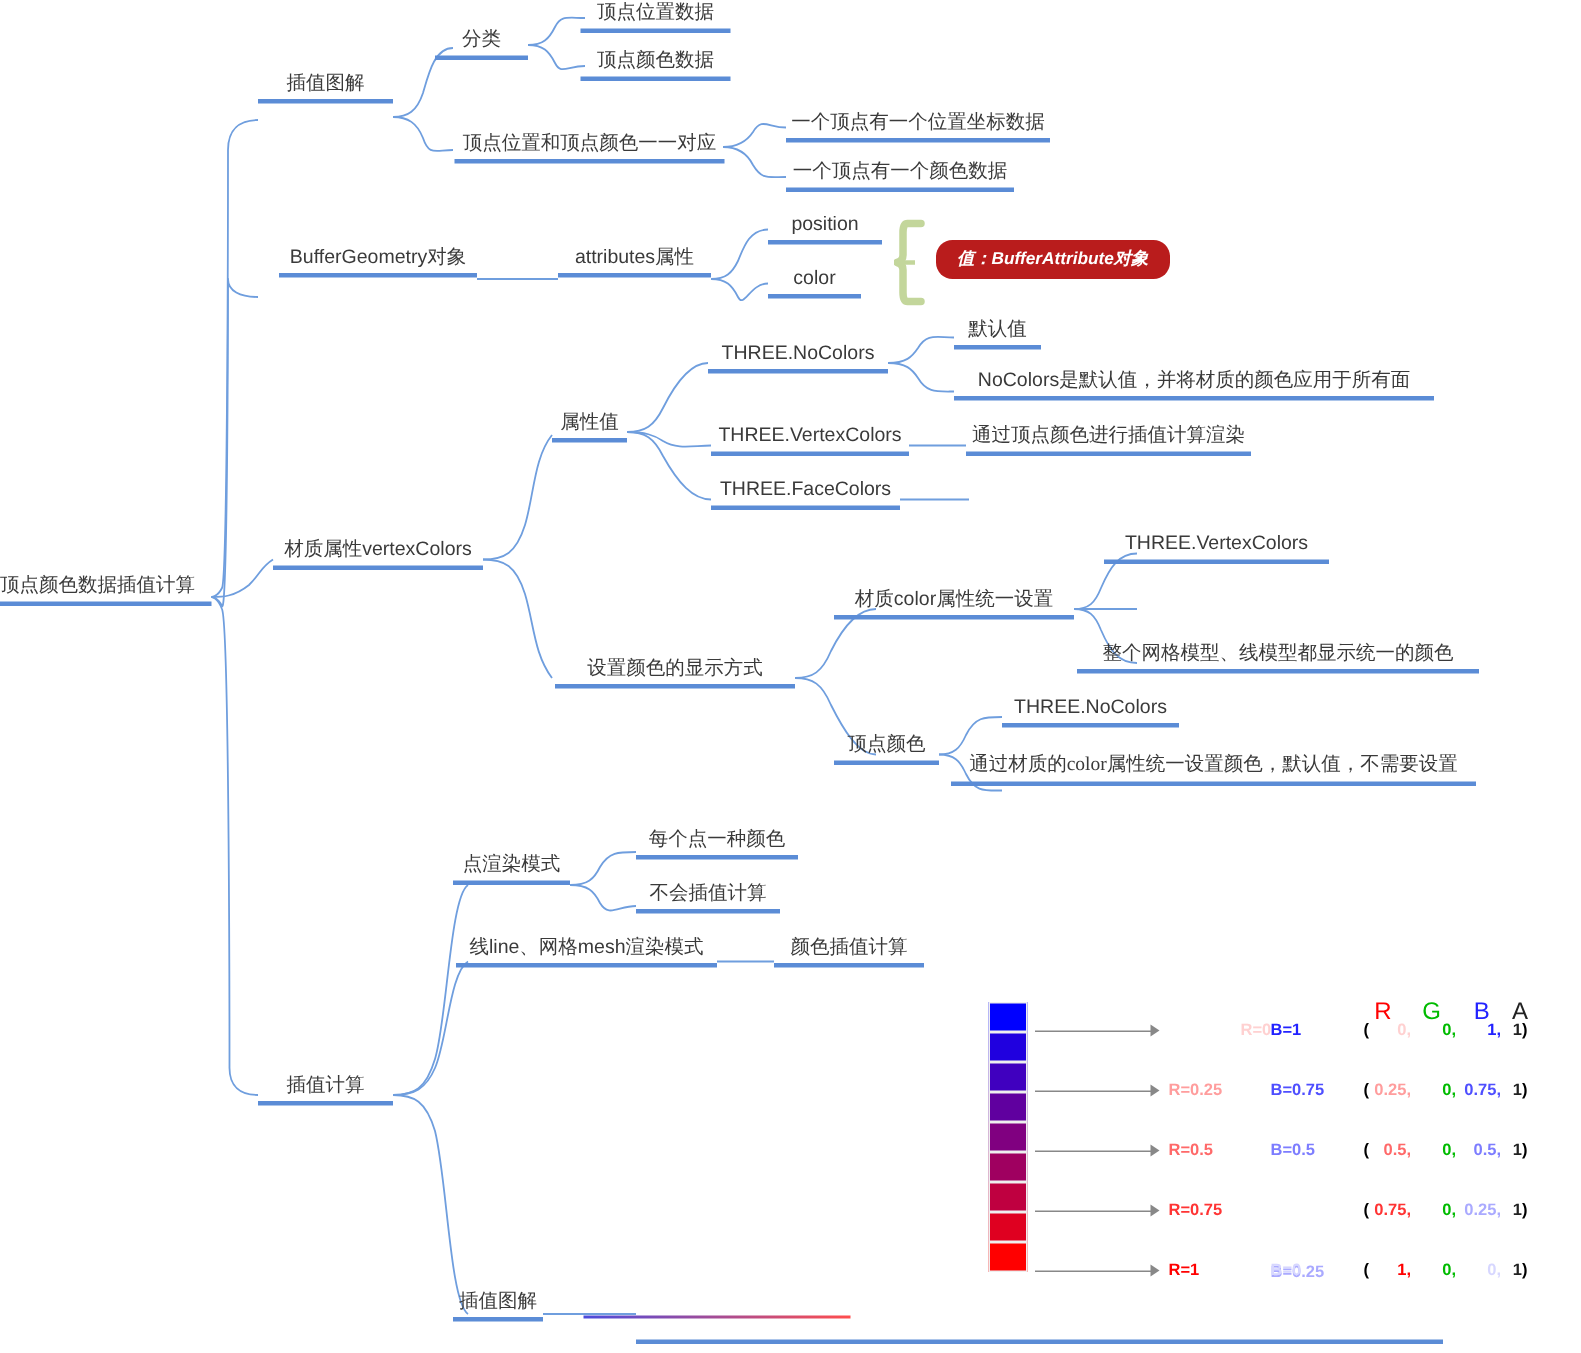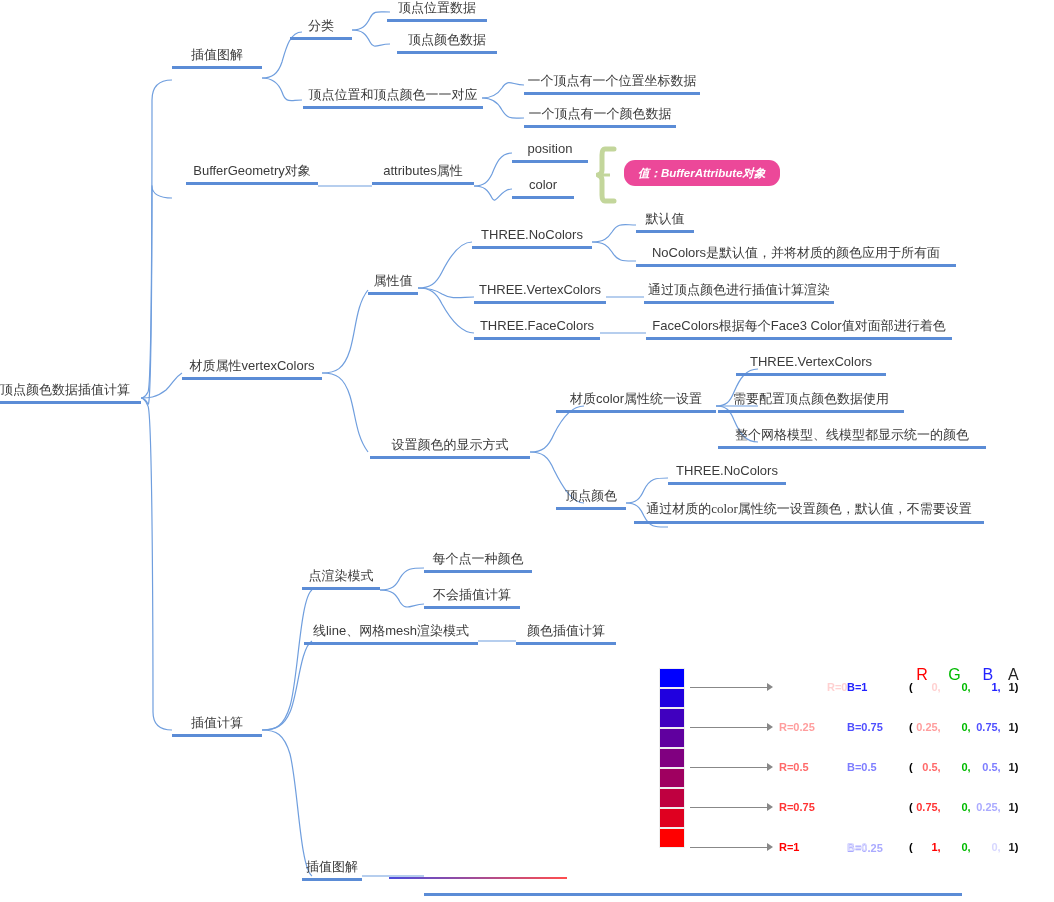--- a/index.html
+++ b/index.html
@@ -37,21 +37,21 @@
   }
   .node.wrap{white-space:normal;}
   .node.root{
     font-size:13px;
     left:0;
     text-align:left;
   }
   
   .callout{
     position:absolute;
-    background:#ec4899;
+    background:#b91c1c;
     color:#ffffff;
     font-style:italic;
     font-weight:bold;
     font-size:11.5px;
     line-height:14px;
     border-radius:11px;
     padding:6px 14px;
     white-space:nowrap;
     text-align:center;
   }
@@ -209,21 +209,21 @@
   </div>
 
   <div class="node" style="left:290px;top:18px;width:62px;">
     <span>分类</span>
   </div>
 
   <div class="node" style="left:387px;top:0px;width:100px;">
     <span>顶点位置数据</span>
   </div>
 
-  <div class="node" style="left:397px;top:32px;width:100px;">
+  <div class="node" style="left:387px;top:32px;width:100px;">
     <span>顶点颜色数据</span>
   </div>
 
   <div class="node" style="left:524px;top:73px;width:176px;">
     <span>一个顶点有一个位置坐标数据</span>
   </div>
 
   <div class="node" style="left:303px;top:87px;width:180px;">
     <span>顶点位置和顶点颜色一一对应</span>
   </div>
@@ -282,39 +282,33 @@
   </div>
 
   <div class="node" style="left:644px;top:282px;width:190px;">
     <span>通过顶点颜色进行插值计算渲染</span>
   </div>
 
   <div class="node" style="left:474px;top:318px;width:126px;">
     <span>THREE.FaceColors</span>
   </div>
 
-  <div class="node" style="left:646px;top:318px;width:306px;">
-    <span>FaceColors根据每个Face3 Color值对面部进行着色</span>
-  </div>
 
   <div class="node" style="left:370px;top:437px;width:160px;">
     <span>设置颜色的显示方式</span>
   </div>
 
   <div class="node" style="left:556px;top:391px;width:160px;">
     <span>材质color属性统一设置</span>
   </div>
 
   <div class="node" style="left:736px;top:354px;width:150px;">
     <span>THREE.VertexColors</span>
   </div>
 
-  <div class="node" style="left:718px;top:391px;width:186px;">
-    <span>需要配置顶点颜色数据使用</span>
-  </div>
 
   <div class="node" style="left:718px;top:427px;width:268px;">
     <span>整个网格模型、线模型都显示统一的颜色</span>
   </div>
 
   <div class="node" style="left:556px;top:488px;width:70px;">
     <span>顶点颜色</span>
   </div>
 
   <div class="node" style="left:668px;top:463px;width:118px;">

